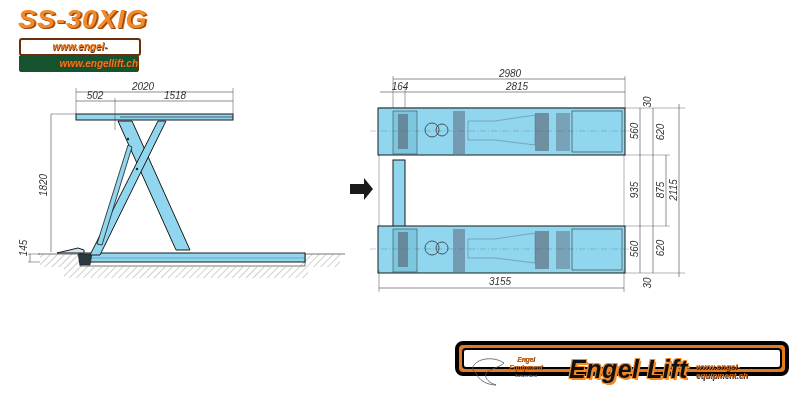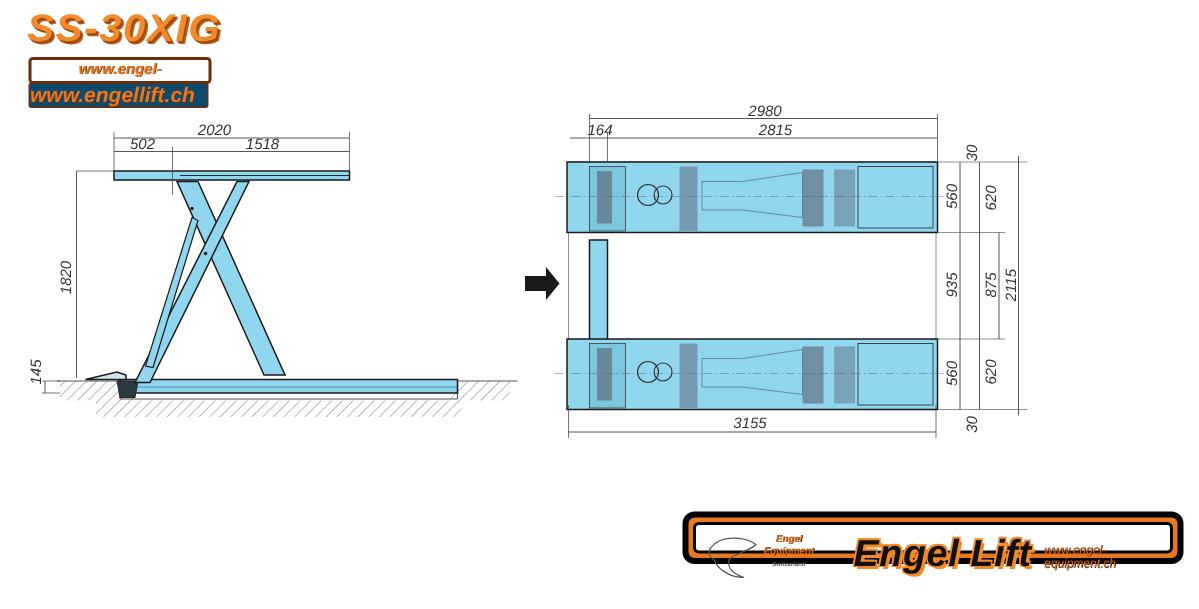--- a/index.html
+++ b/index.html
@@ -15,43 +15,43 @@
     }
     .logo-url1 {
       left: 19px; top: 38px; width: 118px; height: 14px;
       background: #ffffff; border: 2px solid #6a2e0c; border-radius: 3px;
       font-size: 10px; font-weight: bold; font-style: italic; color: #e8781e;
       text-align: center; line-height: 14px;
       text-shadow: 0.5px 0.5px 0 #6a2e0c;
     }
     .logo-url2 {
       left: 19px; top: 55px; width: 118px; height: 15px;
-      background: #0c4a6e; border: 1px solid #6a2e0c; border-radius: 2px;
-      font-size: 14px; font-weight: bold; font-style: italic; color: #e8781e;
-      text-align: left; line-height: 15px;
+      background: #14532d; border: 1px solid #6a2e0c; border-radius: 2px;
+      font-size: 10px; font-weight: bold; font-style: italic; color: #e8781e;
+      text-align: right; line-height: 15px;
       text-shadow: 0.5px 0.5px 0 #6a2e0c;
     }
     .dim { font-family: "Liberation Sans", sans-serif; font-style: italic; font-size: 10px; fill: #333; }
     .banner {
       left: 455px; top: 341px; width: 334px; height: 35px;
       border: 4px solid #000; border-radius: 8px; background: #e8781e; box-sizing: border-box;
     }
     .banner-inner {
       position: absolute; left: 3px; top: 3px; right: 3px; bottom: 3px;
       background: #ffffff; border: 2px solid #000; border-radius: 4px;
     }
     .banner-brand {
       position: absolute; left: 105px; top: 4px; height: 30px;
       font-family: "Liberation Sans", sans-serif; font-weight: bold; font-style: italic;
       font-size: 25px; line-height: 30px; color: #111;
       text-shadow: -1px -1px 0 #f28a2a, 1px -1px 0 #f28a2a, -1px 1px 0 #f28a2a, 1px 1px 0 #f28a2a, 2px 2px 0 #f28a2a;
       letter-spacing: 0.5px;
     }
     .banner-url {
-      position: absolute; left: 232px; top: 12px; font-size: 8px; font-weight: normal; font-style: italic;
+      position: absolute; left: 232px; top: 12px; font-size: 8px; font-weight: bold; font-style: italic;
       color: #d86a14; text-shadow: 0.5px 0.5px 0 #3a1a06;
     }
     .banner-mini {
       position: absolute; left: 40px; top: 6px; width: 44px; font-size: 6.5px; font-weight: bold; font-style: italic;
       color: #d86a14; line-height: 8px; text-shadow: 0.4px 0.4px 0 #3a1a06; text-align: center;
     }
     .banner-mini small { display: block; font-size: 4px; color: #555; text-shadow: none; }
   </style>
 </head>
 <body>

